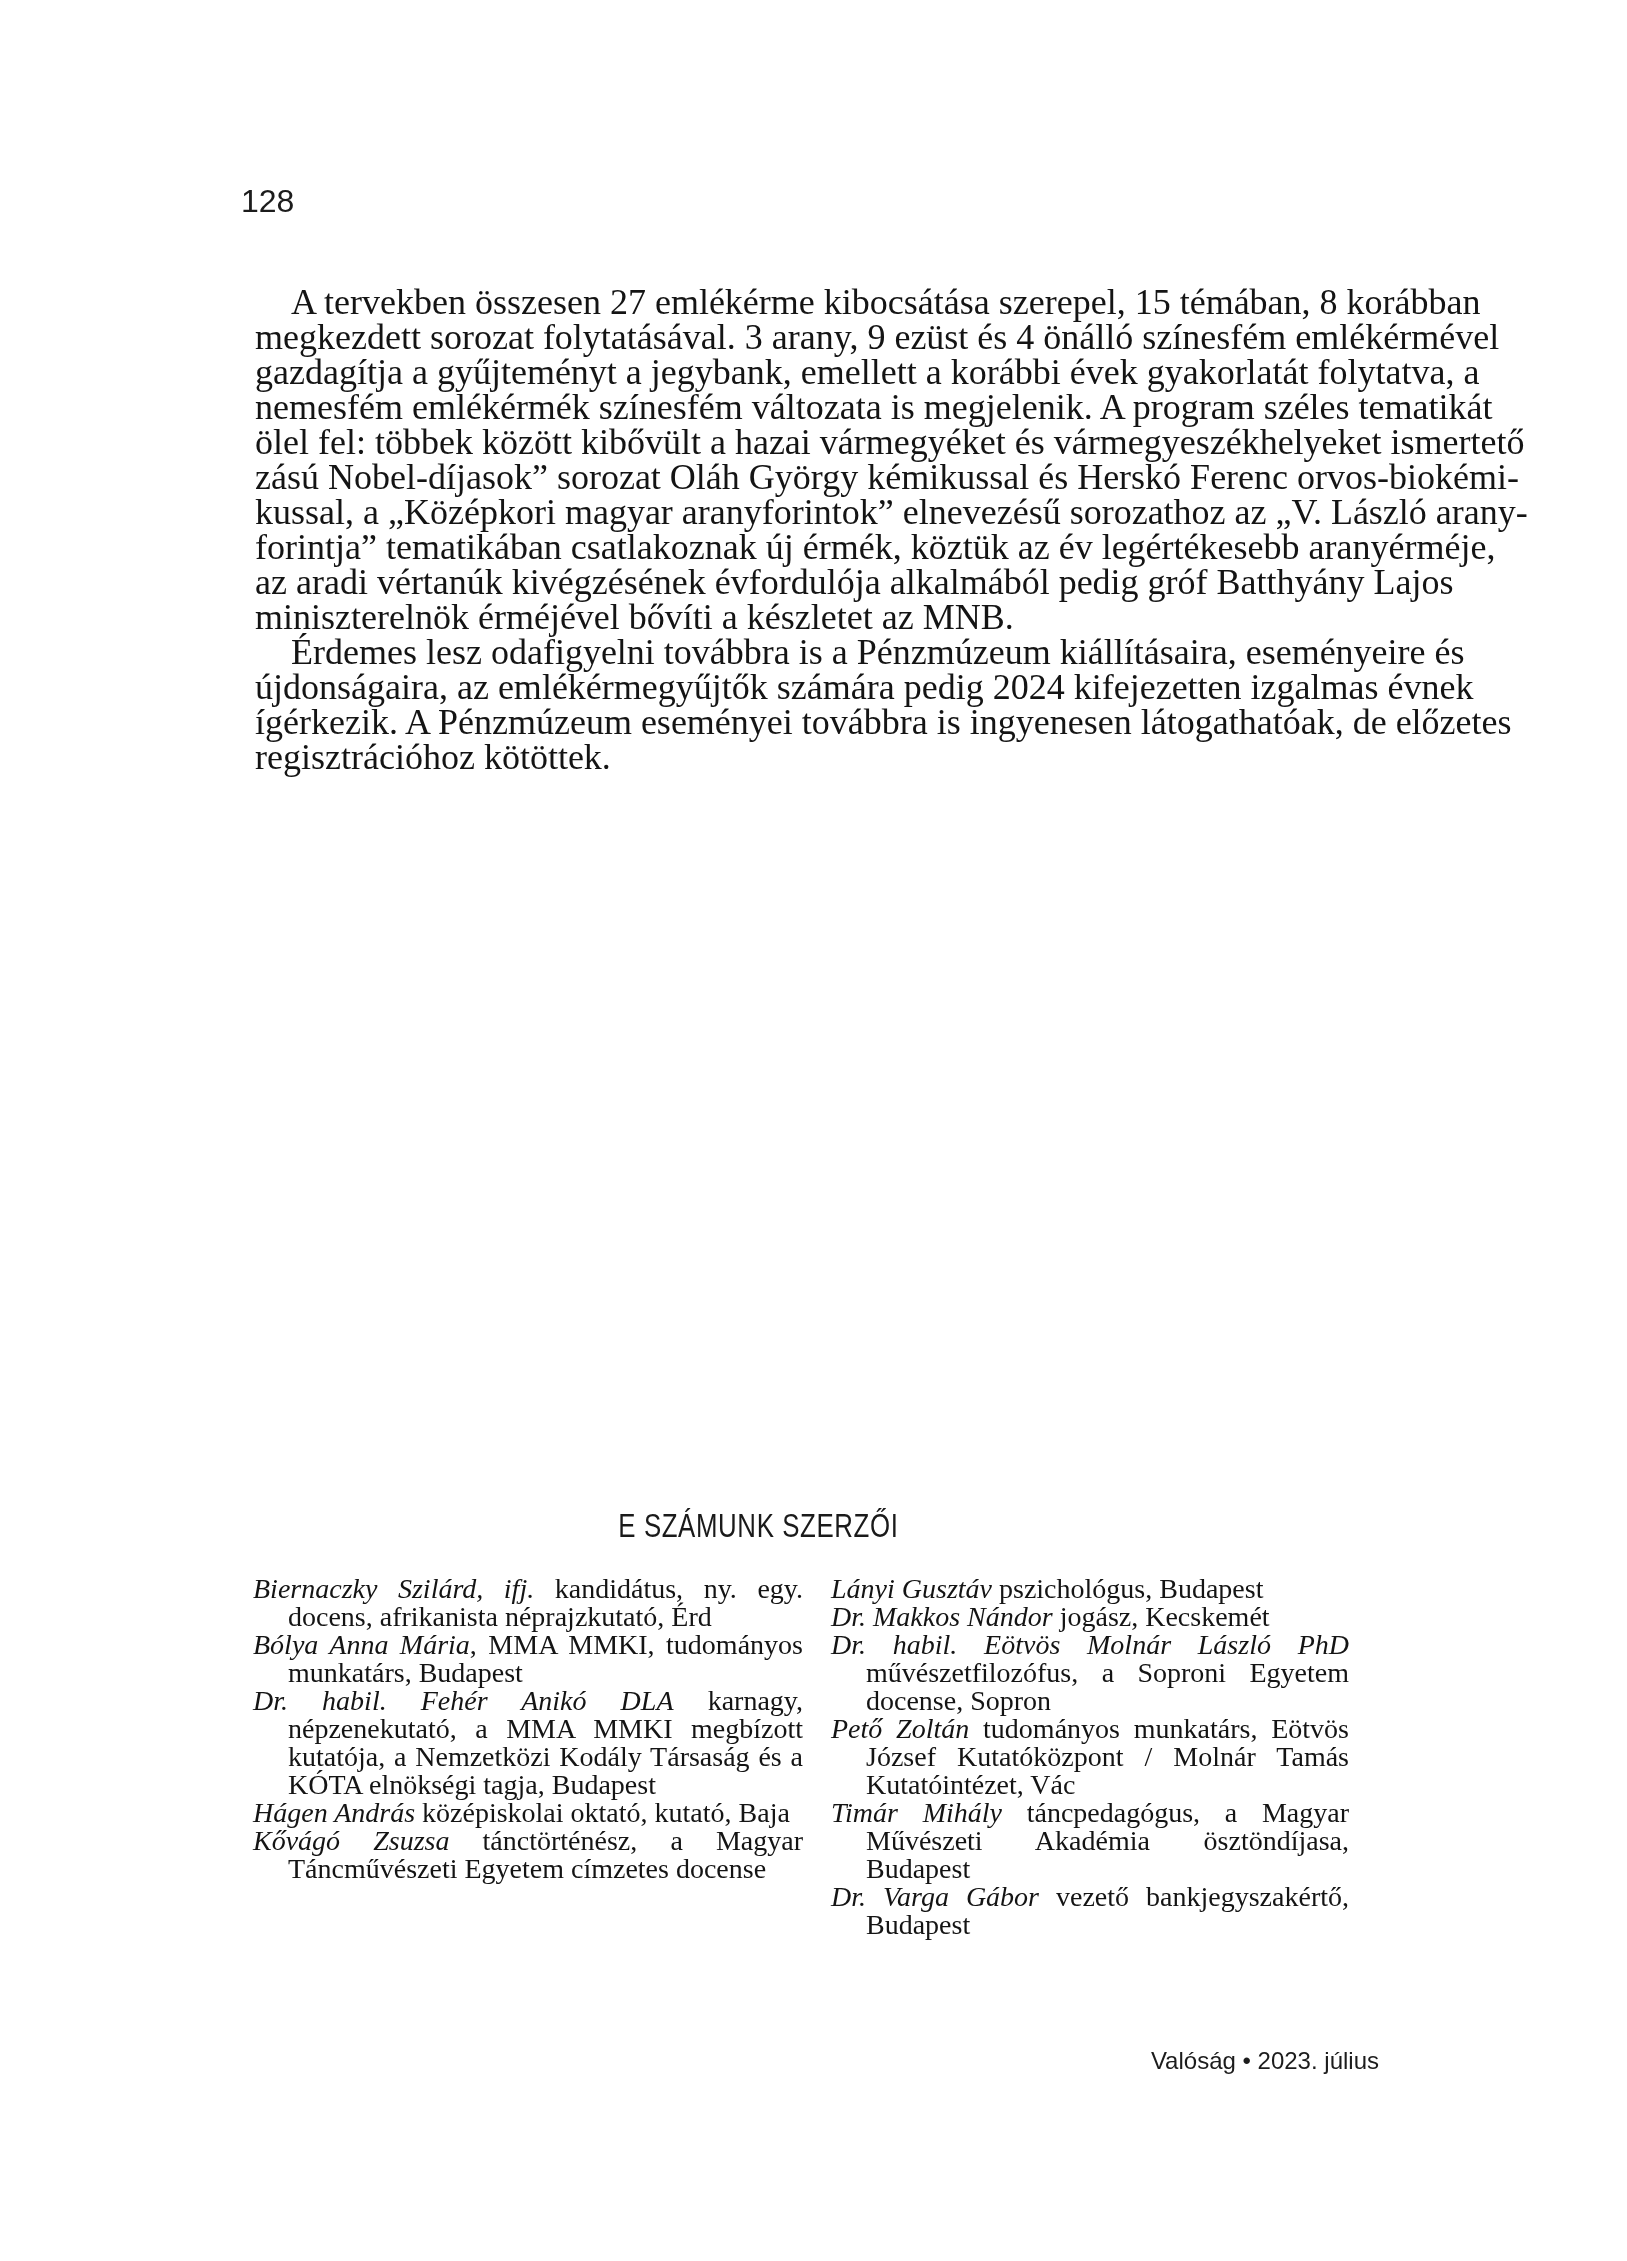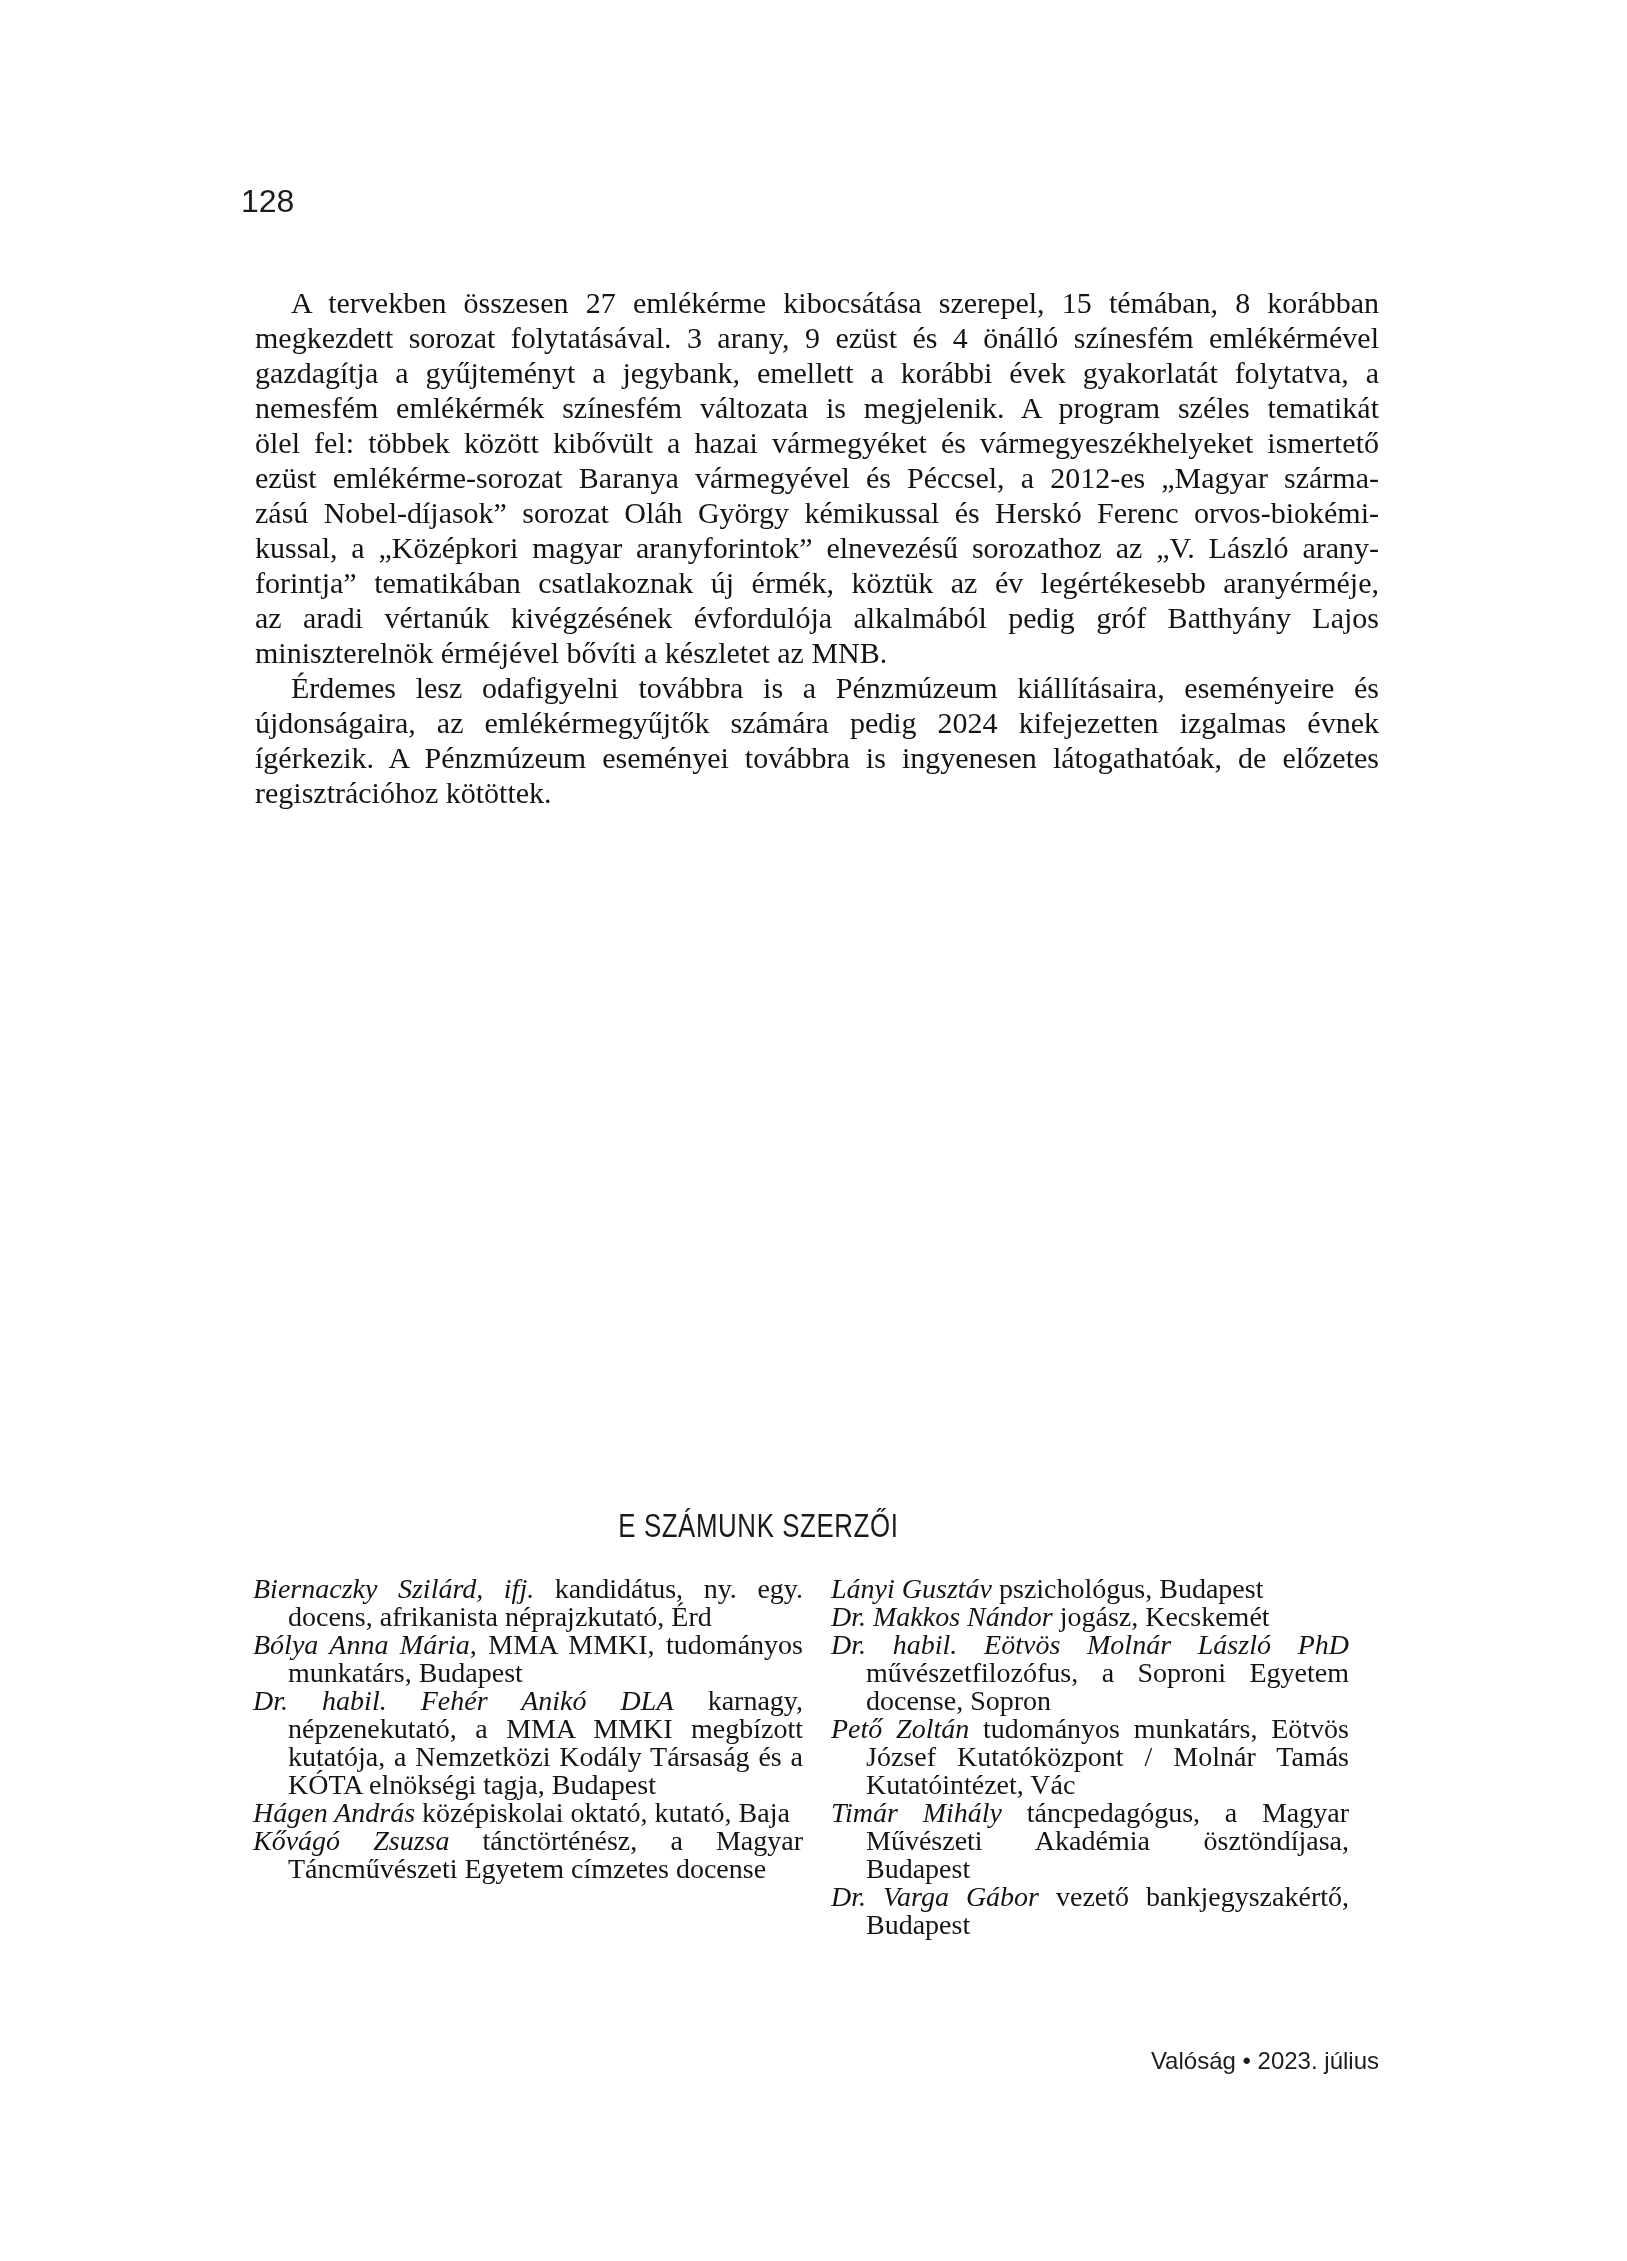--- a/index.html
+++ b/index.html
@@ -20,21 +20,21 @@
     font-family:"Liberation Sans", sans-serif;
     font-size:32px;
     line-height:1;
     color:#1c1c1c;
   }
   .body-text{
     position:absolute;
     left:255px;
     top:285px;
     width:1124px;
-    font-size:30px;
+    font-size:36px;
     line-height:35px;
     color:#141414;
   }
   .body-text .para{margin:0;padding:0;}
   .body-text .line{
     text-align:justify;
     text-align-last:justify;
     white-space:nowrap;
   }
   .body-text .line.first{text-indent:36px;}
@@ -90,21 +90,20 @@
 <div class="page">
   <div class="page-number">128</div>
 
   <div class="body-text">
       <div class="para">
         <div class="line first">A tervekben összesen 27 emlékérme kibocsátása szerepel, 15 témában, 8 korábban</div>
         <div class="line">megkezdett sorozat folytatásával. 3 arany, 9 ezüst és 4 önálló színesfém emlékérmével</div>
         <div class="line">gazdagítja a gyűjteményt a jegybank, emellett a korábbi évek gyakorlatát folytatva, a</div>
         <div class="line">nemesfém emlékérmék színesfém változata is megjelenik. A program széles tematikát</div>
         <div class="line">ölel fel: többek között kibővült a hazai vármegyéket és vármegyeszékhelyeket ismertető</div>
-        <div class="line">ezüst emlékérme-sorozat Baranya vármegyével és Péccsel, a 2012-es „Magyar szárma-</div>
         <div class="line">zású Nobel-díjasok” sorozat Oláh György kémikussal és Herskó Ferenc orvos-biokémi-</div>
         <div class="line">kussal, a „Középkori magyar aranyforintok” elnevezésű sorozathoz az „V. László arany-</div>
         <div class="line">forintja” tematikában csatlakoznak új érmék, köztük az év legértékesebb aranyérméje,</div>
         <div class="line">az aradi vértanúk kivégzésének évfordulója alkalmából pedig gróf Batthyány Lajos</div>
         <div class="line last">miniszterelnök érméjével bővíti a készletet az MNB.</div>
       </div>
       <div class="para">
         <div class="line first">Érdemes lesz odafigyelni továbbra is a Pénzmúzeum kiállításaira, eseményeire és</div>
         <div class="line">újdonságaira, az emlékérmegyűjtők számára pedig 2024 kifejezetten izgalmas évnek</div>
         <div class="line">ígérkezik. A Pénzmúzeum eseményei továbbra is ingyenesen látogathatóak, de előzetes</div>

